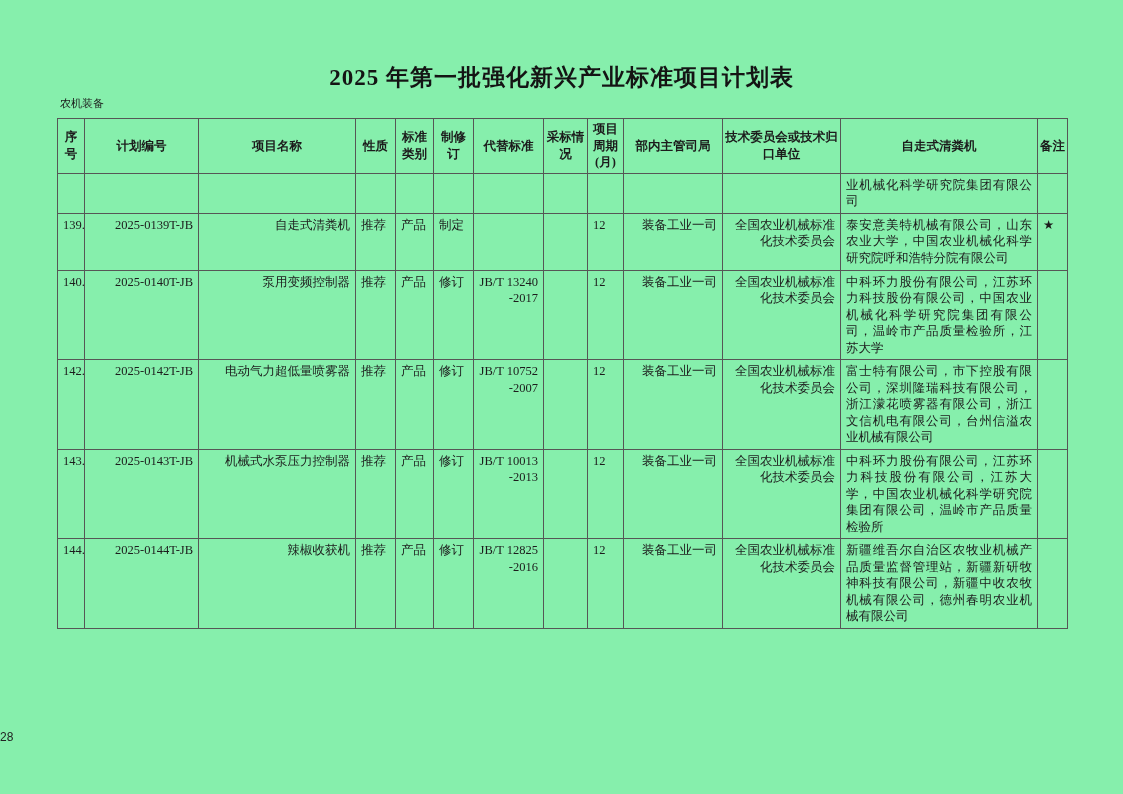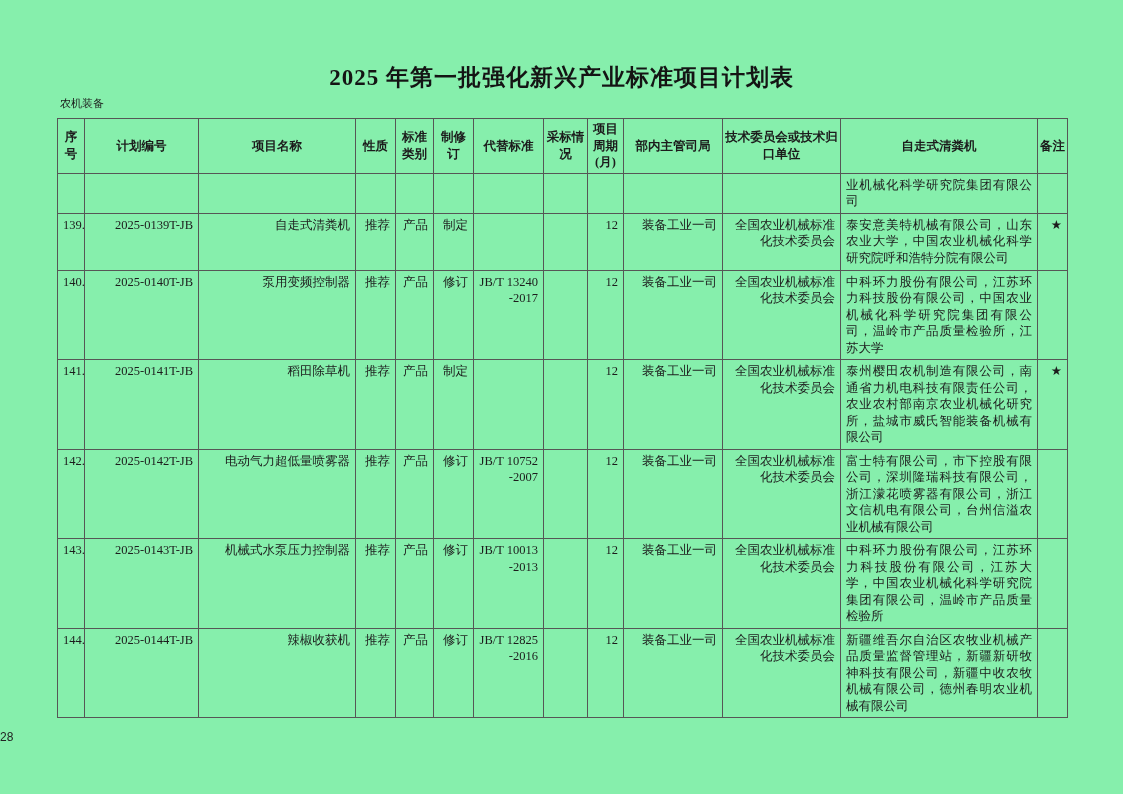--- a/index.html
+++ b/index.html
@@ -54,21 +54,21 @@
     font-weight: bold;
     text-align: center;
     vertical-align: middle;
     padding: 2px 2px;
     font-size: 12.5px;
   }
   table.plan-table td {
     vertical-align: top;
     padding: 3px 5px;
   }
-  td.al-center { text-align: right; padding-left: 1px; padding-right: 1px; }
+  td.al-center { text-align: left; padding-left: 1px; padding-right: 1px; }
   td.al-left   { text-align: right; margin-left: 34px; }
   td.al-just   { text-align: justify; text-justify: inter-ideograph; margin-left: 23px; }
   td.brk       { word-break: break-all; }
   .page-number {
     position: absolute;
     top: 730px;
     left: 0;
     width: 100%;
     text-align: left;
     font-size: 12px;
@@ -158,35 +158,20 @@
           <td class="al-center">修订</td>
           <td class="al-left brk">JB/T 13240-2017</td>
           <td class="al-left"></td>
           <td class="al-center">12</td>
           <td class="al-left">装备工业一司</td>
           <td class="al-left">全国农业机械标准化技术委员会</td>
           <td class="al-just">中科环力股份有限公司，江苏环力科技股份有限公司，中国农业机械化科学研究院集团有限公司，温岭市产品质量检验所，江苏大学</td>
           <td class="al-center"></td>
         </tr>
         <tr style="height: 86px;">
-          <td class="al-center">141.</td>
-          <td class="al-left">2025-0141T-JB</td>
-          <td class="al-left">稻田除草机</td>
-          <td class="al-center">推荐</td>
-          <td class="al-center">产品</td>
-          <td class="al-center">制定</td>
-          <td class="al-left brk"></td>
-          <td class="al-left"></td>
-          <td class="al-center">12</td>
-          <td class="al-left">装备工业一司</td>
-          <td class="al-left">全国农业机械标准化技术委员会</td>
-          <td class="al-just">泰州樱田农机制造有限公司，南通省力机电科技有限责任公司，农业农村部南京农业机械化研究所，盐城市威氏智能装备机械有限公司</td>
-          <td class="al-center">★</td>
-        </tr>
-        <tr style="height: 86px;">
           <td class="al-center">142.</td>
           <td class="al-left">2025-0142T-JB</td>
           <td class="al-left">电动气力超低量喷雾器</td>
           <td class="al-center">推荐</td>
           <td class="al-center">产品</td>
           <td class="al-center">修订</td>
           <td class="al-left brk">JB/T 10752-2007</td>
           <td class="al-left"></td>
           <td class="al-center">12</td>
           <td class="al-left">装备工业一司</td>

